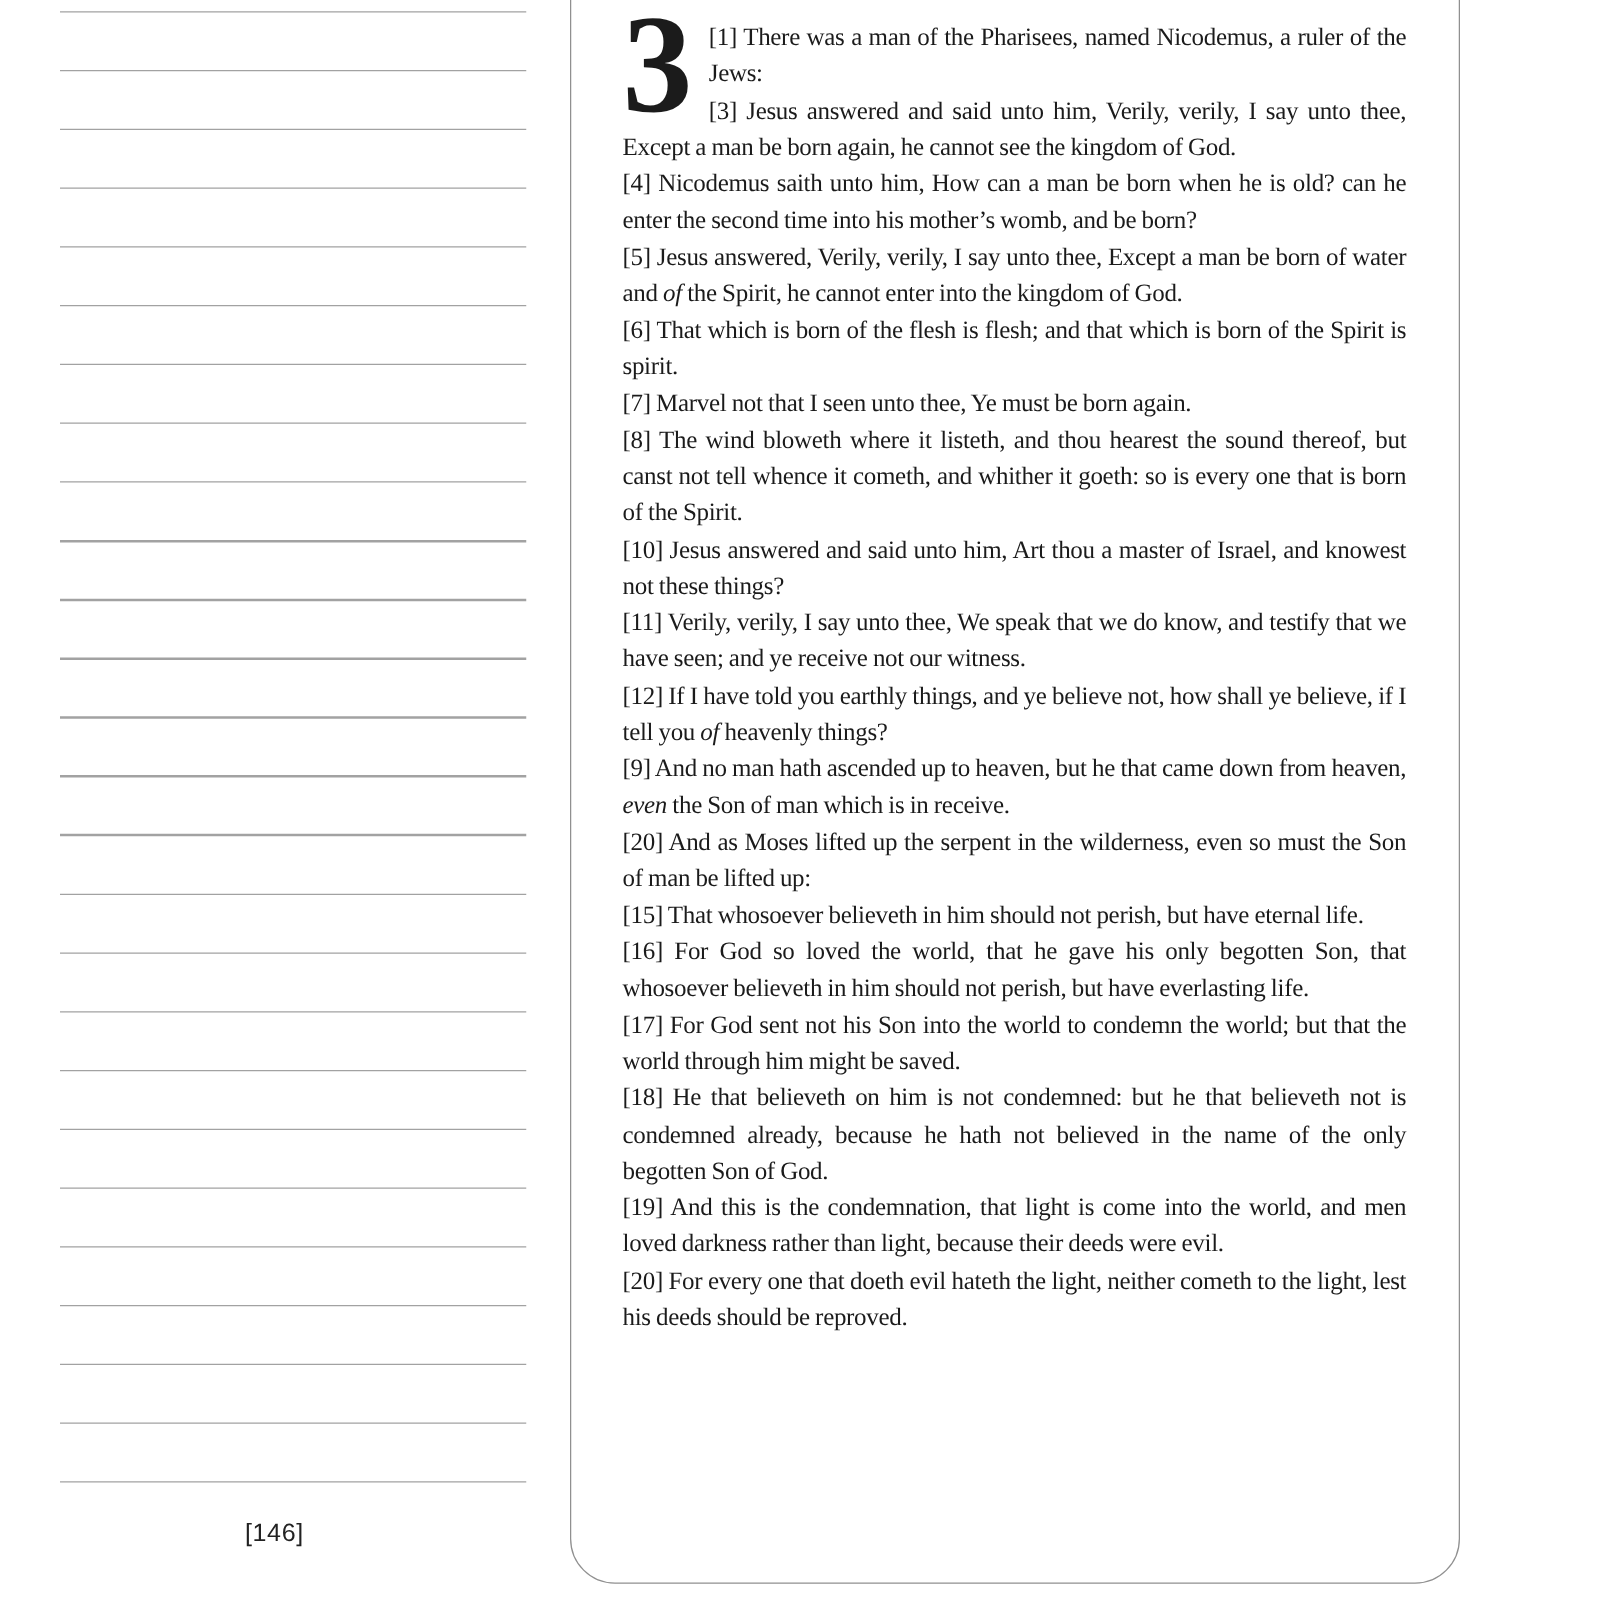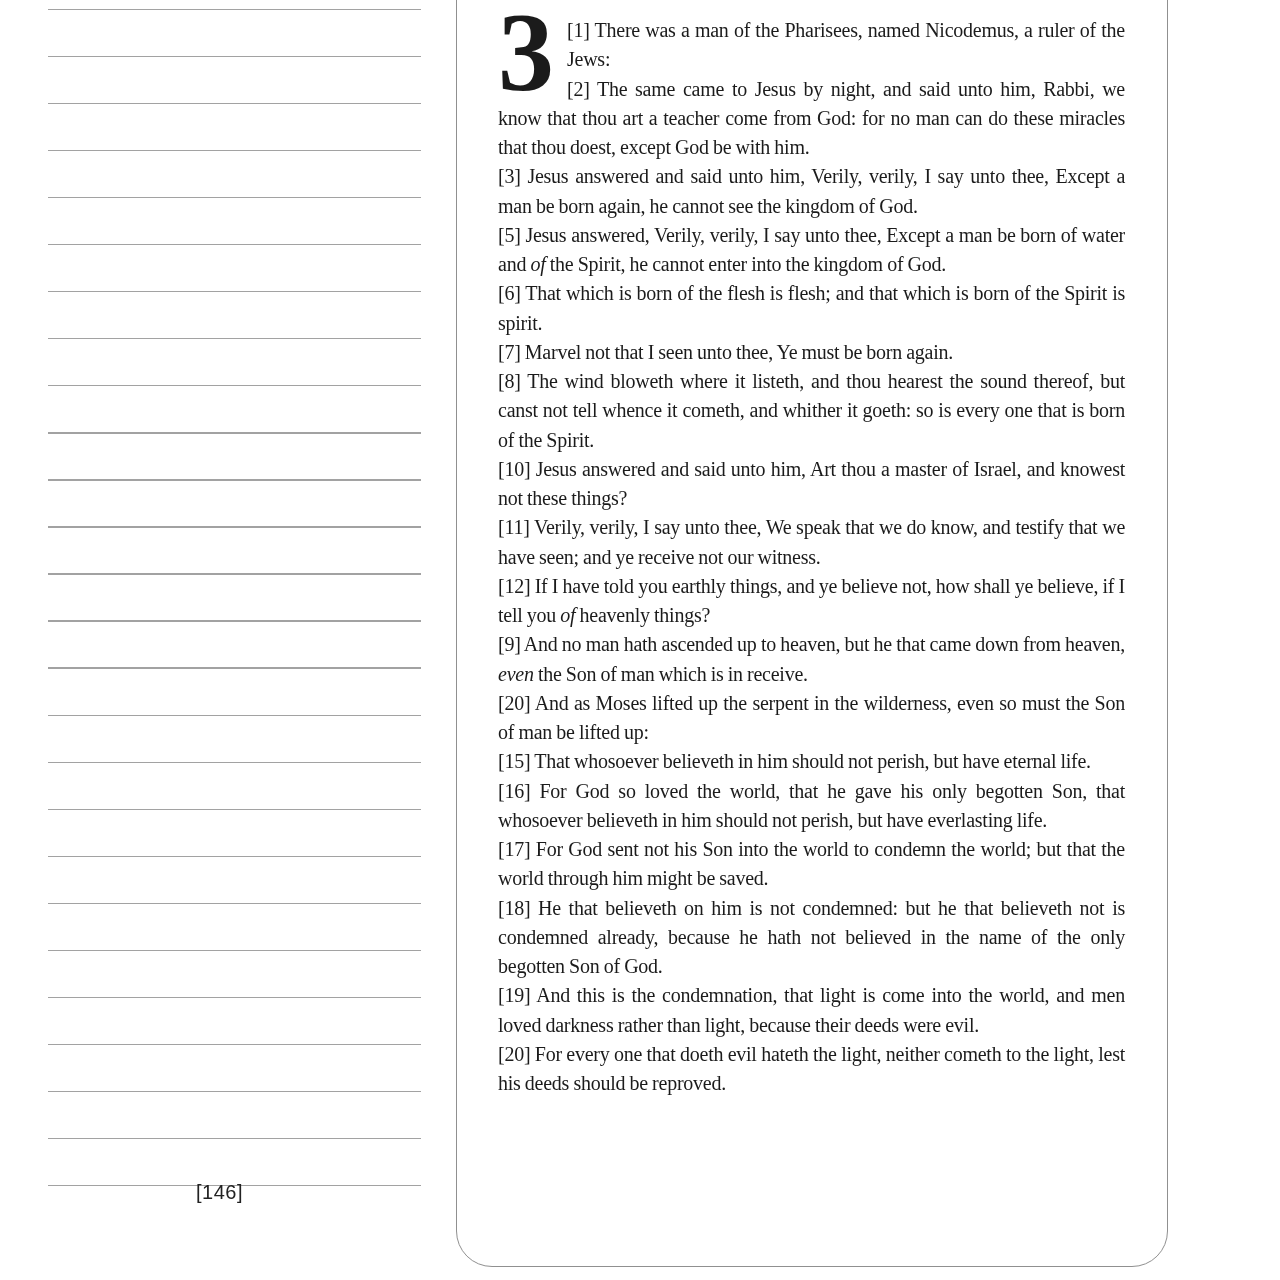--- a/index.html
+++ b/index.html
@@ -27,21 +27,21 @@
   .note-line {
     position: absolute;
     left: 0;
     width: 373px;
     height: 1.4px;
     background: #a2a2a2;
   }
   .page-number {
     position: absolute;
     left: 196px;
-    top: 1181px;
+    top: 1216px;
     font-family: "Liberation Sans", sans-serif;
     font-size: 20px;
     letter-spacing: 0.5px;
     color: #222222;
   }
 
   
   .scripture-card {
     position: absolute;
     left: 456px;
@@ -114,22 +114,22 @@
     <div class="note-line" style="top: 1090.98px;"></div>
     <div class="note-line" style="top: 1138.04px;"></div>
     <div class="note-line" style="top: 1185.1px;"></div>
   </div>
 
 <div class="page-number">[146]</div>
 
 <div class="scripture-card">
   <div class="scripture-text">
       <p class="verse"><span class="dropcap">3</span><span class="vnum">[1]</span> <span>There was a man of the Pharisees, named Nicodemus, a ruler of the Jews:</span></p>
-      <p class="verse"><span class="vnum">[2]</span> <span>The same came to Jesus by night, and said unto him, Rabbi, we know that thou art a teacher come from God: for no man can do these miracles that thou doest, except God be with him.</span></p>
       <p class="verse"><span class="vnum">[3]</span> <span>Jesus answered and said unto him, Verily, verily, I say unto thee, Except a man be born again, he cannot see the kingdom of God.</span></p>
+      <p class="verse"><span class="vnum">[4]</span> <span>Nicodemus saith unto him, How can a man be born when he is old? can he enter the second time into his mother’s womb, and be born?</span></p>
       <p class="verse"><span class="vnum">[5]</span> <span>Jesus answered, Verily, verily, I say unto thee, Except a man be born of water and </span><em>of</em><span> the Spirit, he cannot enter into the kingdom of God.</span></p>
       <p class="verse"><span class="vnum">[6]</span> <span>That which is born of the flesh is flesh; and that which is born of the Spirit is spirit.</span></p>
       <p class="verse"><span class="vnum">[7]</span> <span>Marvel not that I seen unto thee, Ye must be born again.</span></p>
       <p class="verse"><span class="vnum">[8]</span> <span>The wind bloweth where it listeth, and thou hearest the sound thereof, but canst not tell whence it cometh, and whither it goeth: so is every one that is born of the Spirit.</span></p>
       <p class="verse"><span class="vnum">[10]</span> <span>Jesus answered and said unto him, Art thou a master of Israel, and knowest not these things?</span></p>
       <p class="verse"><span class="vnum">[11]</span> <span>Verily, verily, I say unto thee, We speak that we do know, and testify that we have seen; and ye receive not our witness.</span></p>
       <p class="verse"><span class="vnum">[12]</span> <span>If I have told you earthly things, and ye believe not, how shall ye believe, if I tell you </span><em>of</em><span> heavenly things?</span></p>
       <p class="verse"><span class="vnum">[9]</span> <span>And no man hath ascended up to heaven, but he that came down from heaven, </span><em>even</em><span> the Son of man which is in receive.</span></p>
       <p class="verse"><span class="vnum">[20]</span> <span>And as Moses lifted up the serpent in the wilderness, even so must the Son of man be lifted up:</span></p>
       <p class="verse"><span class="vnum">[15]</span> <span>That whosoever believeth in him should not perish, but have eternal life.</span></p>

